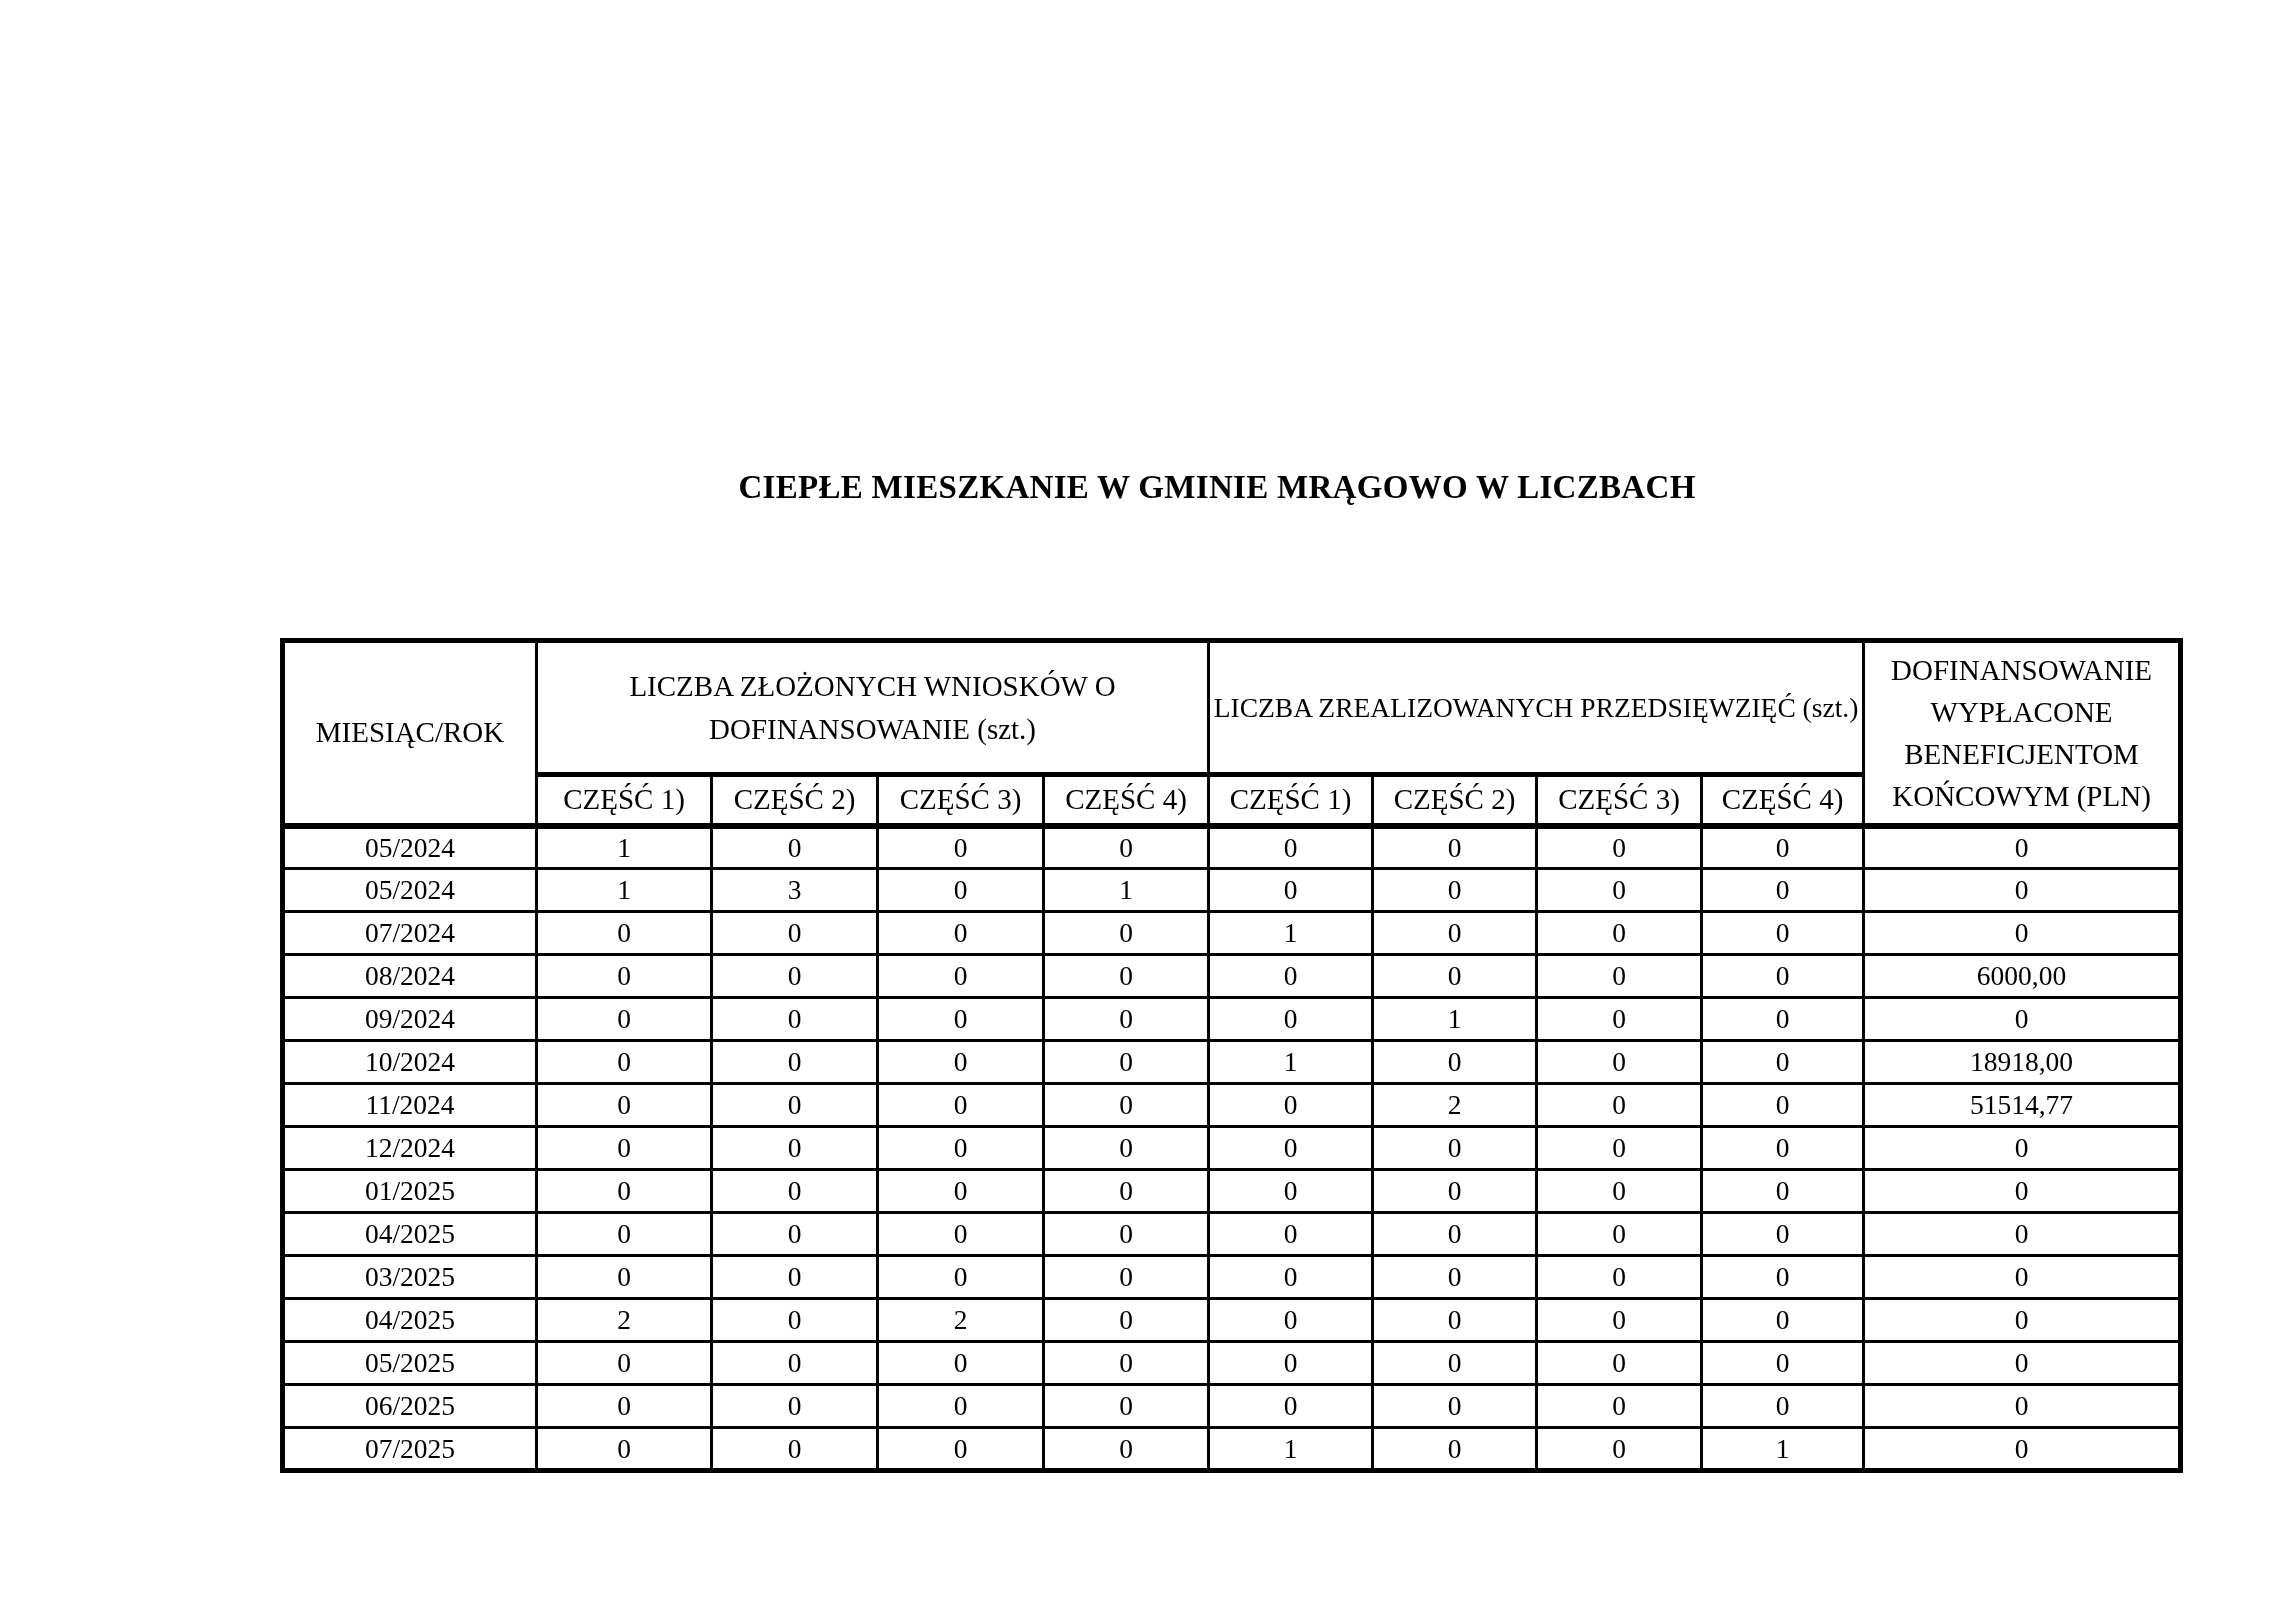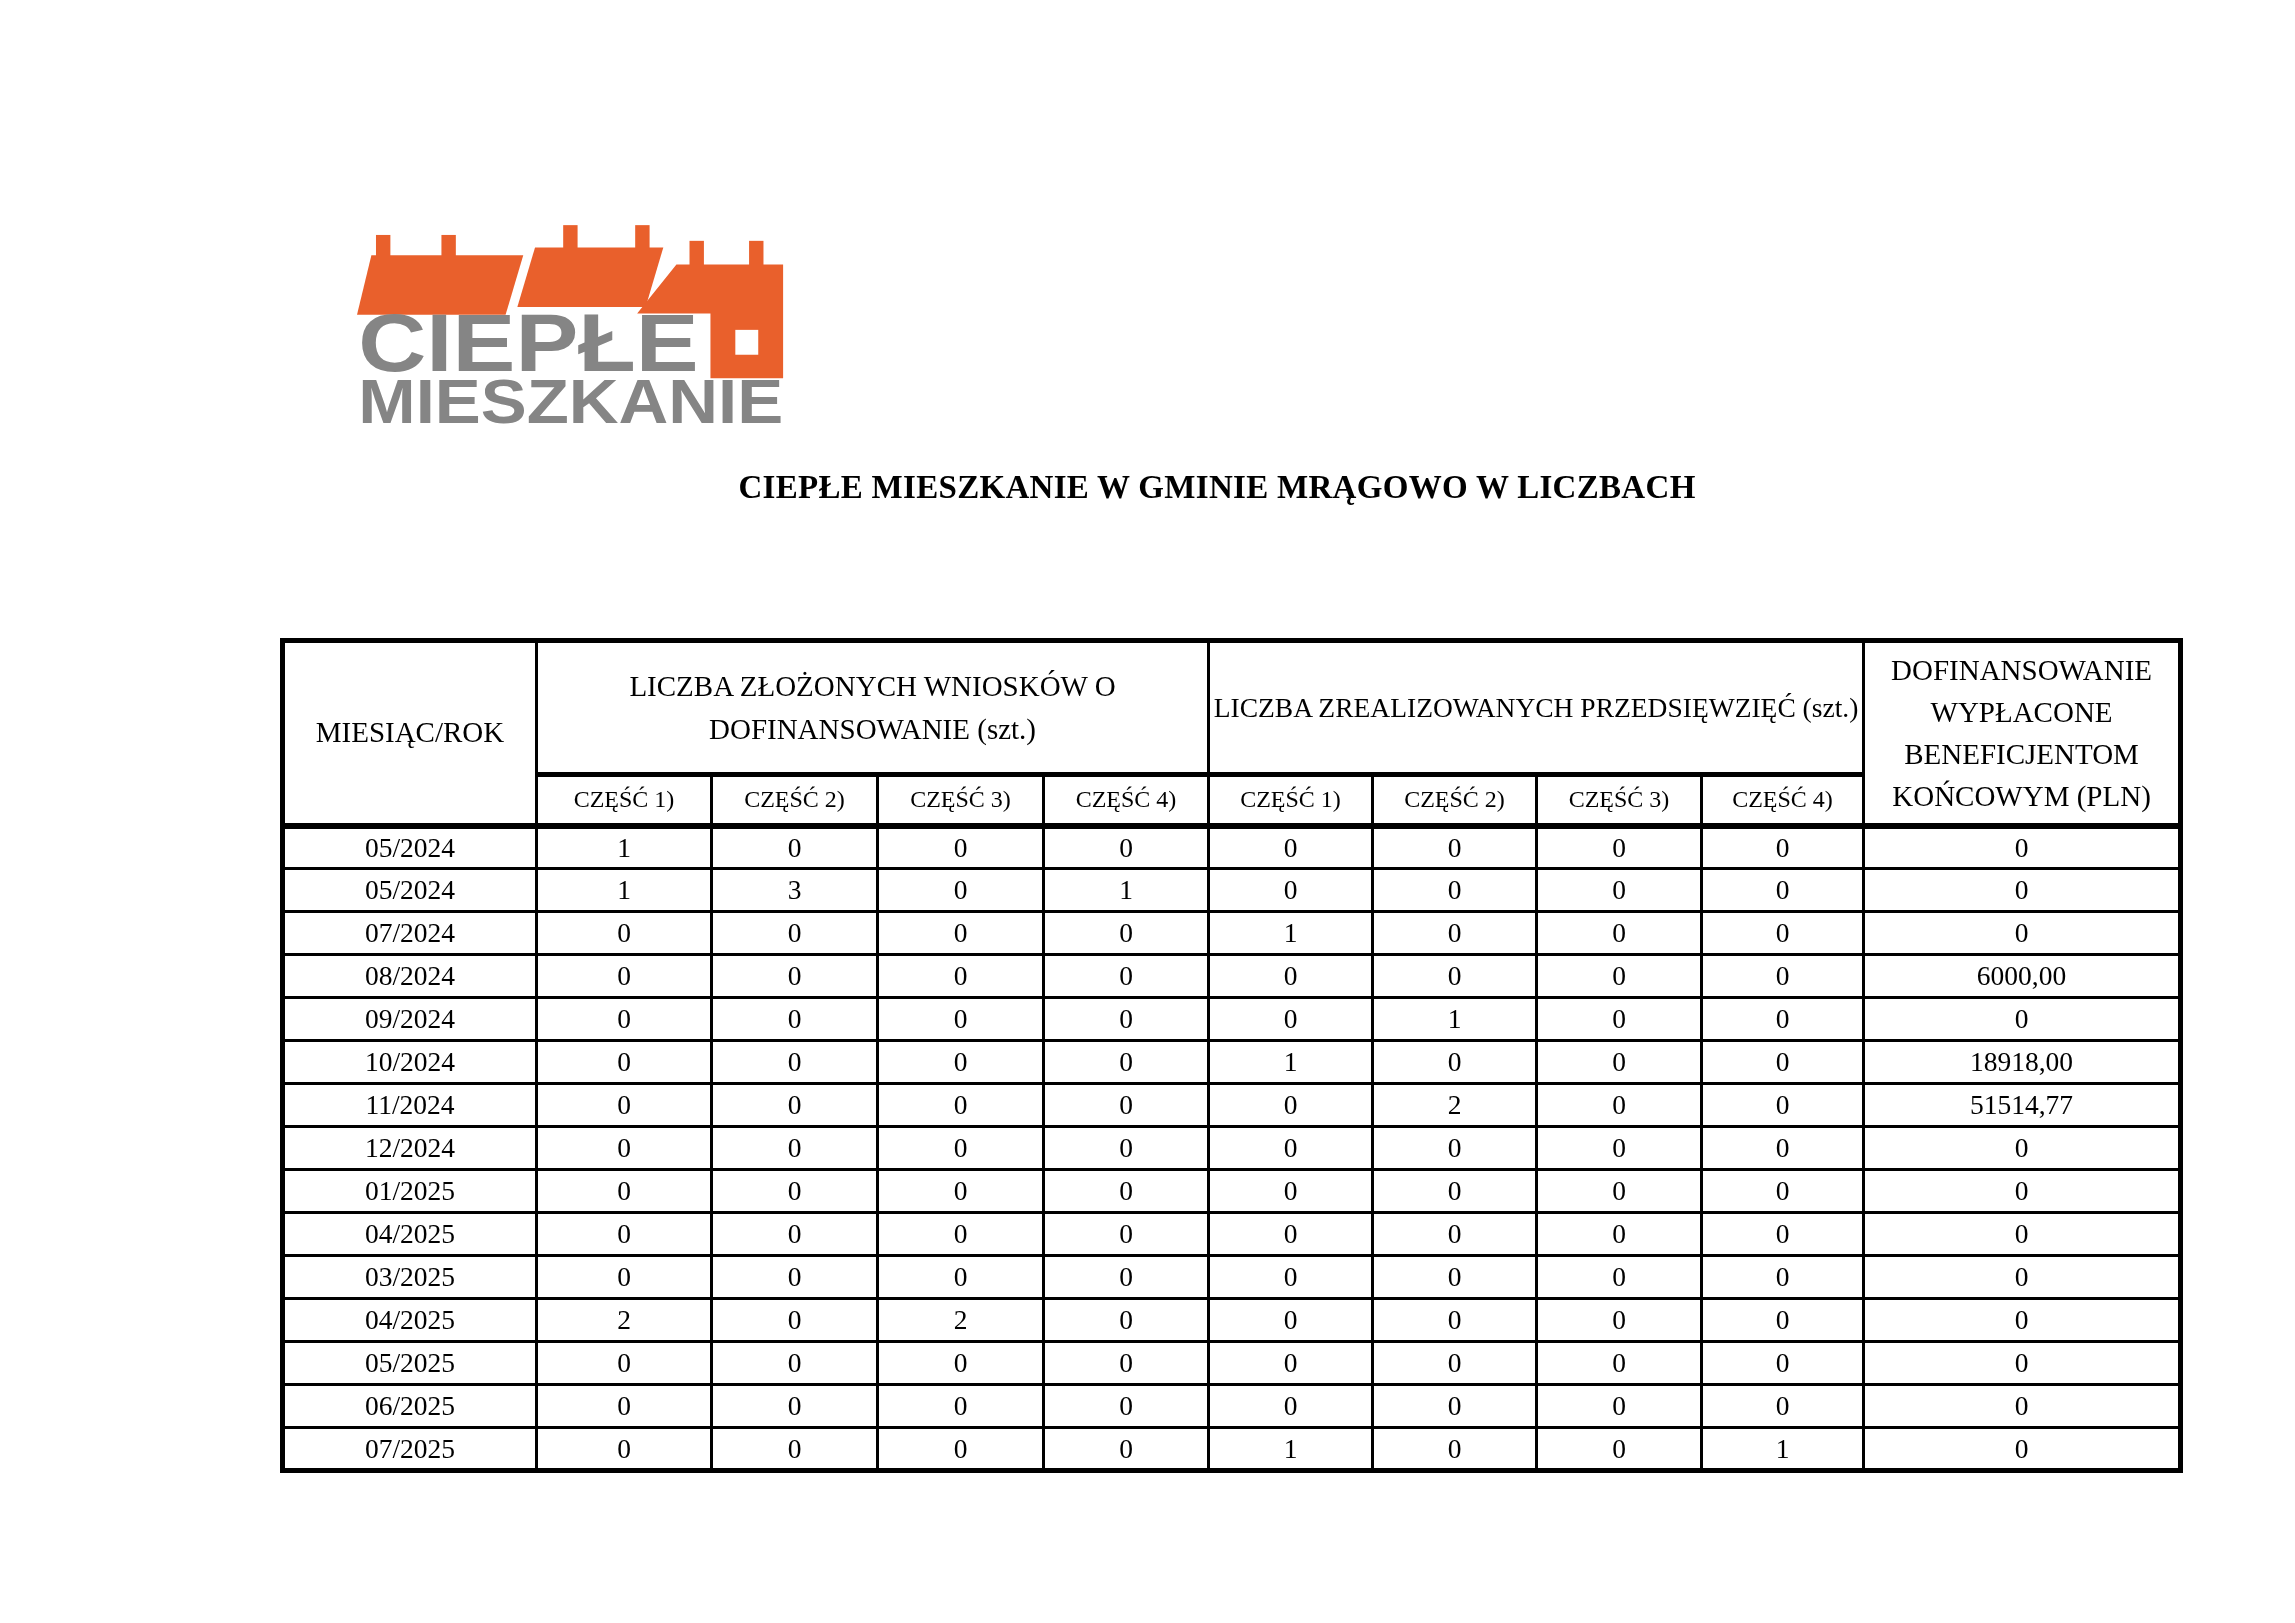--- a/index.html
+++ b/index.html
@@ -70,51 +70,30 @@
     overflow: hidden;
   }
   tr.row-groups { height: 134px; }
   tr.row-parts  { height: 51px; }
   tbody tr      { height: 43px; }
 
   th.h-month  { font-size: 29px; }
   th.h-group1 { font-size: 29px; line-height: 43px; padding: 0 36px; }
   th.h-group2 { font-size: 27.5px; white-space: nowrap; padding: 0 1.3px; }
   th.h-payout { font-size: 29px; line-height: 42px; padding: 0 6.5px; }
-  tr.row-parts th { font-size: 24px; border-top: 5.2px solid #000; border-bottom: 6.5px solid #000; margin-left: 48px; }
+  tr.row-parts th { font-size: 29px; border-top: 5.2px solid #000; border-bottom: 6.5px solid #000; margin-left: 48px; }
 
   tbody td { font-size: 27.5px; border-top: 4.6px solid #000; }
   tbody tr:first-child td { border-top: 6.5px solid #000; }
 </style>
 </head>
 <body>
 
 <div class="page">
 
-  <div class="logo">
-    <svg viewBox="0 0 660 325" xmlns="http://www.w3.org/2000/svg">
-      <g id="logo-orange">
-
-        <rect x="29" y="15" width="22" height="34" fill="#E9602C"></rect>
-        <rect x="129" y="15" width="22" height="34" fill="#E9602C"></rect>
-        <polygon points="22,46 254,46 227,137 0,137" fill="#E9602C"></polygon>
-
-        <rect x="315" y="0" width="22" height="36" fill="#E9602C"></rect>
-        <rect x="425" y="0" width="22" height="36" fill="#E9602C"></rect>
-        <polygon points="272,34 468,34 441,125 245,125" fill="#E9602C"></polygon>
-
-        <rect x="508" y="24" width="22" height="38" fill="#E9602C"></rect>
-        <rect x="599" y="24" width="22" height="38" fill="#E9602C"></rect>
-        <polygon points="488,60 651,60 651,234 540,234 540,135 428,135" fill="#E9602C"></polygon>
-        <rect x="578" y="160" width="35" height="38" fill="#ffffff"></rect>
-      </g>
-      <text x="2" y="223" font-size="124" textLength="520" lengthAdjust="spacingAndGlyphs" fill="#858585">CIEPŁE</text>
-      <text x="2" y="303" font-size="95" textLength="649" lengthAdjust="spacingAndGlyphs" fill="#858585">MIESZKANIE</text>
-    </svg>
-  </div>
 
   <div class="doc-title">CIEPŁE MIESZKANIE W GMINIE MRĄGOWO W LICZBACH</div>
 
 
   <table class="stats">
     <colgroup>
       <col style="width:254px">
       <col style="width:175px">
         <col style="width:166px">
         <col style="width:166px">

